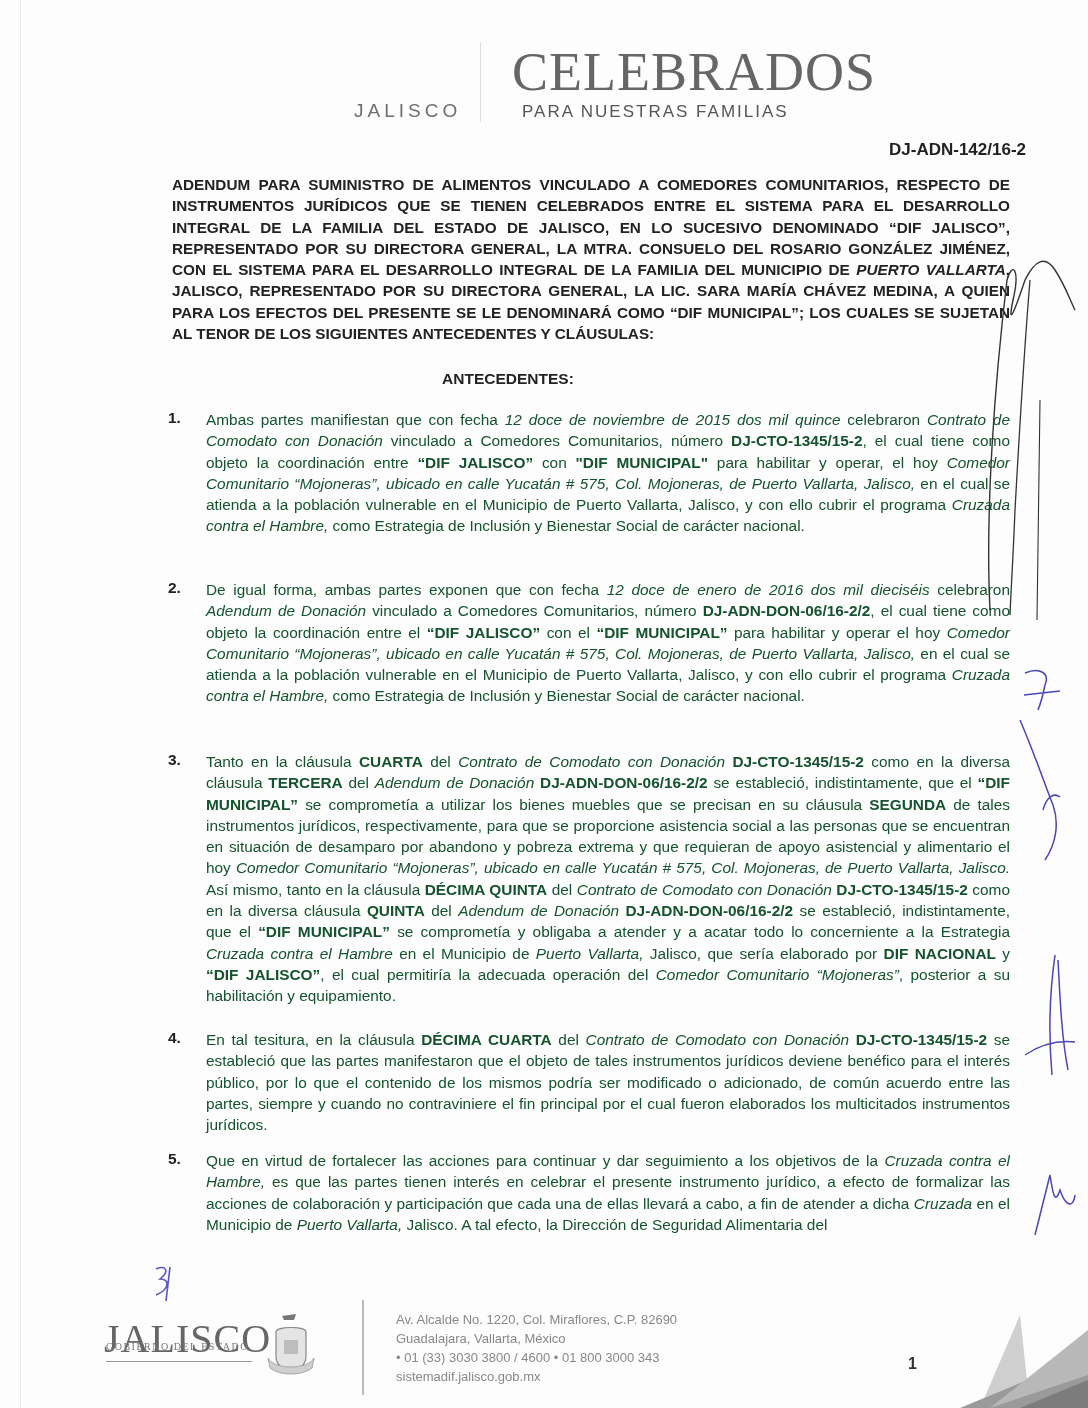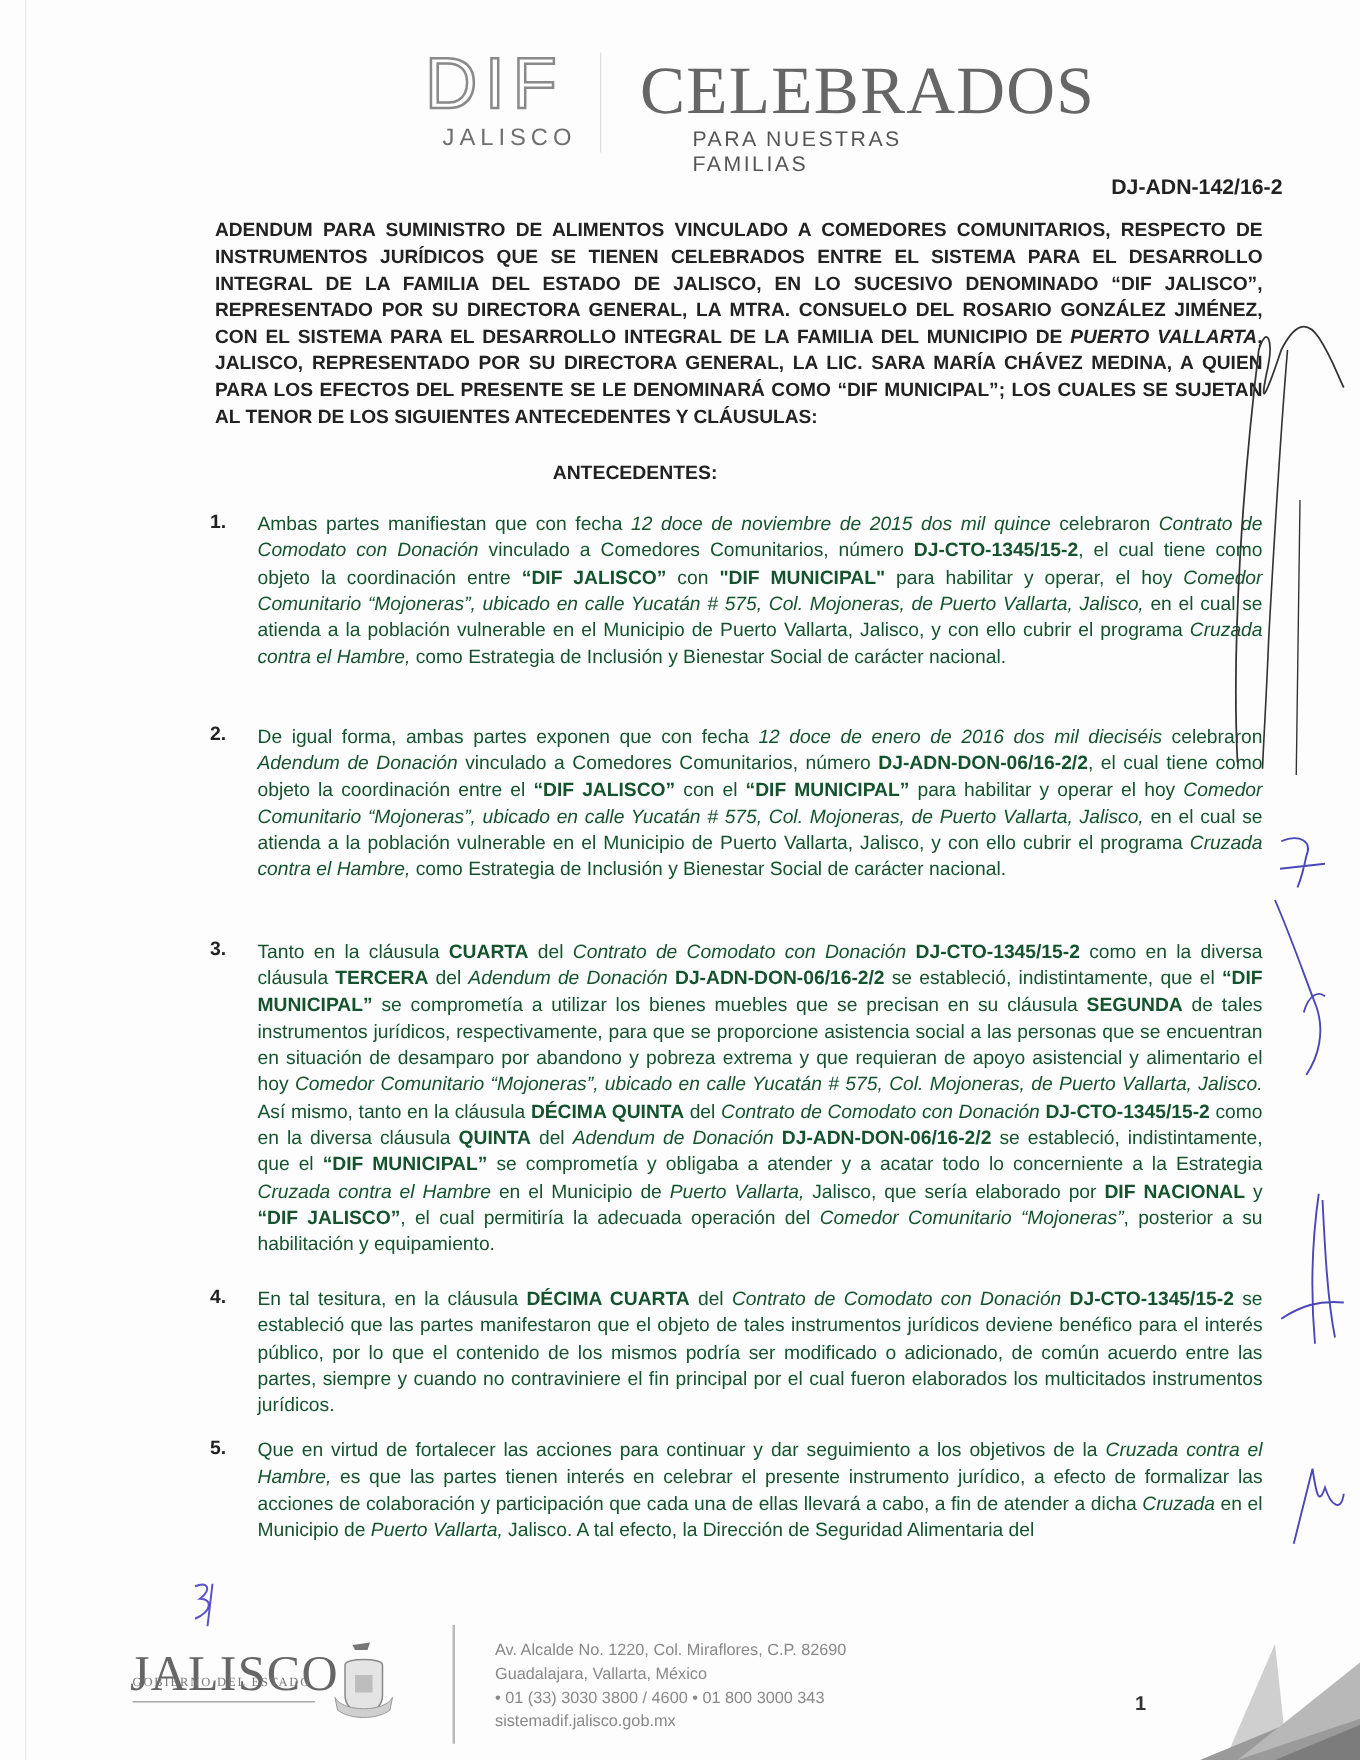--- a/index.html
+++ b/index.html
@@ -7,21 +7,21 @@
     body { position: relative; font-family: "Liberation Sans", "DejaVu Sans", sans-serif; color: #1c1c1c; }
 
     .page { position: absolute; left: 0; top: 0; width: 1088px; height: 1408px; background: #fdfdfd; }
     .scan-edge { position: absolute; left: 20px; top: 0; width: 1px; height: 1408px; background: #ececec; }
 
     
     .logo { position: absolute; left: 340px; top: 38px; width: 470px; height: 90px; }
     .logo-dif { position: absolute; left: 0; top: 0; font-family: "Liberation Sans", sans-serif; font-size: 58px; font-weight: 300; letter-spacing: 6px; color: #ffffff; -webkit-text-stroke: 2px #8a8a8a; line-height: 58px; }
     .logo-jalisco { position: absolute; left: 14px; top: 62px; font-size: 19px; letter-spacing: 4px; color: #6e6e6e; line-height: 22px; }
     .logo-bienestar { position: absolute; left: 172px; top: 6px; font-family: "Liberation Serif", serif; font-size: 54px; letter-spacing: 1px; color: #666; line-height: 56px; }
-    .logo-tagline { position: absolute; left: 182px; top: 64px; font-size: 17px; letter-spacing: 2px; color: #555; line-height: 20px; margin-left: 32px; }
+    .logo-tagline { position: absolute; left: 182px; top: 64px; font-size: 17px; letter-spacing: 2px; color: #555; line-height: 20px; }
     .logo-divider { position: absolute; left: 140px; top: 4px; width: 1px; height: 80px; background: #ddd; }
 
     .doc-code { position: absolute; right: 62px; top: 140px; font-size: 17px; font-weight: bold; color: #222; }
 
     .intro { position: absolute; left: 172px; top: 174px; width: 838px; font-size: 15.3px; font-weight: bold; line-height: 21.3px; text-align: justify; color: #222; }
 
     .heading { position: absolute; left: 0; width: 916px; top: 370px; text-align: center; font-size: 15.5px; font-weight: bold; color: #222; padding-left: 100px; }
 
     .item { position: absolute; left: 168px; width: 842px; }
     .item-num { position: absolute; left: 0; top: 0; font-size: 15.5px; font-weight: bold; color: #222; }
@@ -42,21 +42,20 @@
     .handwriting { position: absolute; pointer-events: none; }
     .margin-note { position: absolute; left: 150px; top: 1265px; }
   </style>
 </head>
 <body>
 
 <div class="page">
   <div class="scan-edge"></div>
 
   <div class="logo">
-    <div class="logo-dif">DIF</div>
     <div class="logo-jalisco">JALISCO</div>
     <div class="logo-divider"></div>
     <div class="logo-bienestar">CELEBRADOS</div>
     <div class="logo-tagline">PARA NUESTRAS FAMILIAS</div>
   </div>
 
   <div class="doc-code">DJ-ADN-142/16-2</div>
 
   <p class="intro"><span>ADENDUM PARA SUMINISTRO DE ALIMENTOS VINCULADO A COMEDORES COMUNITARIOS, RESPECTO DE INSTRUMENTOS JURÍDICOS QUE SE TIENEN CELEBRADOS ENTRE EL SISTEMA PARA EL DESARROLLO INTEGRAL DE LA FAMILIA DEL ESTADO DE JALISCO, EN LO SUCESIVO DENOMINADO “DIF JALISCO”, REPRESENTADO POR SU DIRECTORA GENERAL, LA MTRA. CONSUELO DEL ROSARIO GONZÁLEZ JIMÉNEZ, CON EL SISTEMA PARA EL DESARROLLO INTEGRAL DE LA FAMILIA DEL MUNICIPIO DE </span><em>PUERTO VALLARTA</em><span>, JALISCO, REPRESENTADO POR SU DIRECTORA GENERAL, LA LIC. SARA MARÍA CHÁVEZ MEDINA, A QUIEN PARA LOS EFECTOS DEL PRESENTE SE LE DENOMINARÁ COMO “DIF MUNICIPAL”; LOS CUALES SE SUJETAN AL TENOR DE LOS SIGUIENTES ANTECEDENTES Y CLÁUSULAS:</span></p>
 

